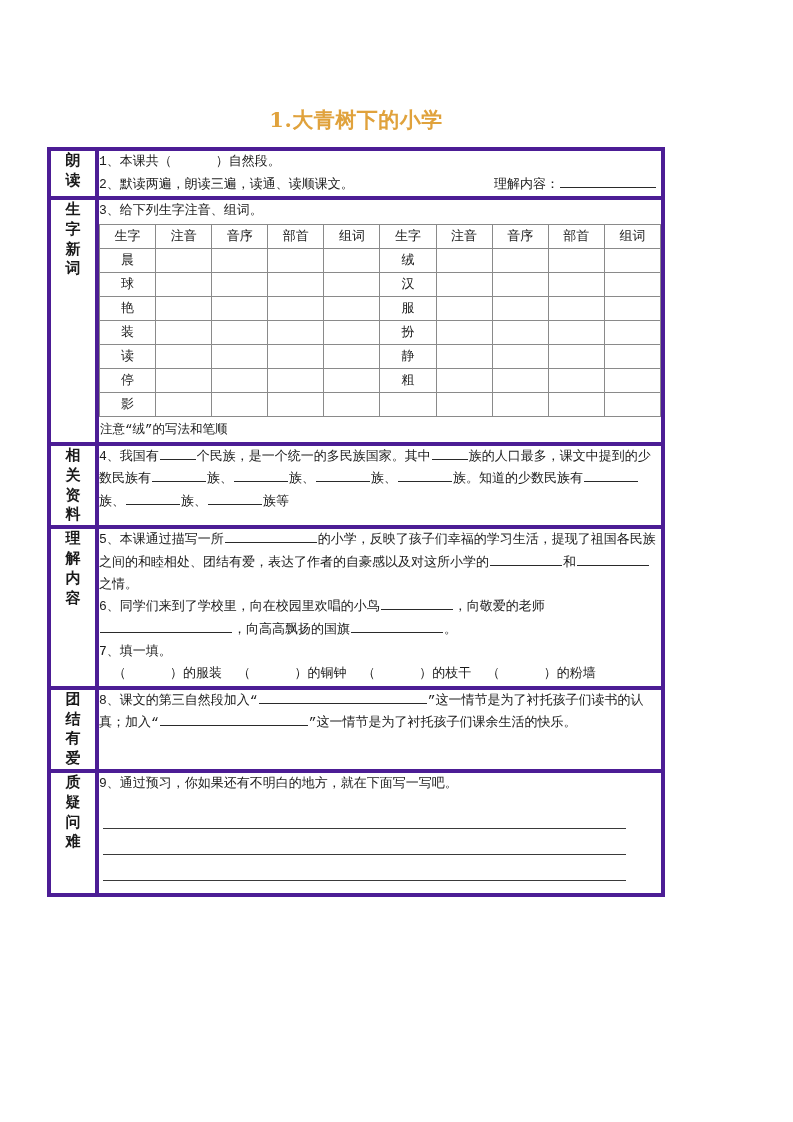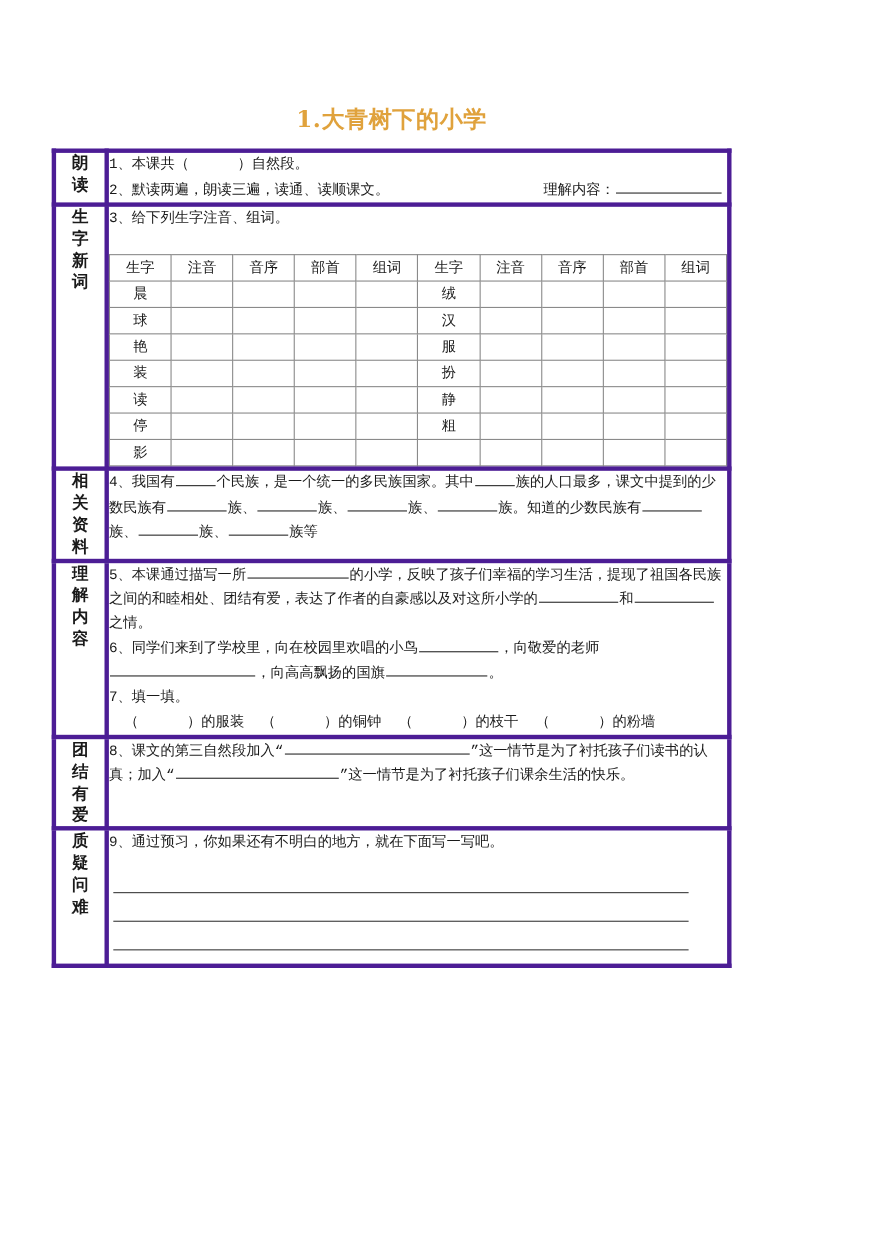--- a/index.html
+++ b/index.html
@@ -13,21 +13,21 @@
     height: 1122px;
     font-family: "DejaVu Serif", "Liberation Serif", serif;
     color: #1a1a1a;
     position: relative;
     overflow: hidden;
   }
   .page {
     width: 712px;
     height: 1122px;
     box-sizing: border-box;
-    padding: 0;
+    padding: 12px;
     position: relative;
   }
 
   
   .doc-title {
     text-align: center;
     font-size: 21px;
     font-weight: bold;
     color: #e0a23c;
     letter-spacing: 0.5px;
@@ -93,21 +93,21 @@
     text-align: center;
   }
   .rightpart { float: right; margin-right: 4px; }
   .clearfix::after { content: ""; display: block; clear: both; }
 
   
   .zigrid {
     width: 100%;
     border-collapse: collapse;
     table-layout: fixed;
-    margin-top: 21px;
+    margin-top: 2px;
   }
   .zigrid td, .zigrid th {
     border: 1px solid #8a8a8a;
     height: 23px;
     text-align: center;
     font-size: 13px;
     font-weight: normal;
     padding: 0;
     line-height: 23px;
   }
@@ -257,20 +257,21 @@
                 <td></td>
                 <td></td>
                 <td></td>
                 <td></td>
                 <td></td>
                 <td></td>
               </tr>
             </tbody>
           </table>
 
+          <p class="ln note-line">注意“绒”的写法和笔顺</p>
         </td>
       </tr>
 
       <tr>
         <td class="label-cell">
           <span class="vlabel">相关资料</span>
         </td>
         <td class="body-cell">
           <p class="ln"><span>4、</span><span>我国有</span><span class="blank b-sm"></span><span>个民族，是一个统一的多民族国家。其中</span><span class="blank b-sm"></span><span>族的人口最多，课文中提到的少数民族有</span><span class="blank b-md"></span><span>族、</span><span class="blank b-md"></span><span>族、</span><span class="blank b-md"></span><span>族、</span><span class="blank b-md"></span><span>族。知道的少数民族有</span><span class="blank b-md"></span><span>族、</span><span class="blank b-md"></span><span>族、</span><span class="blank b-md"></span><span>族等</span></p>
         </td>

